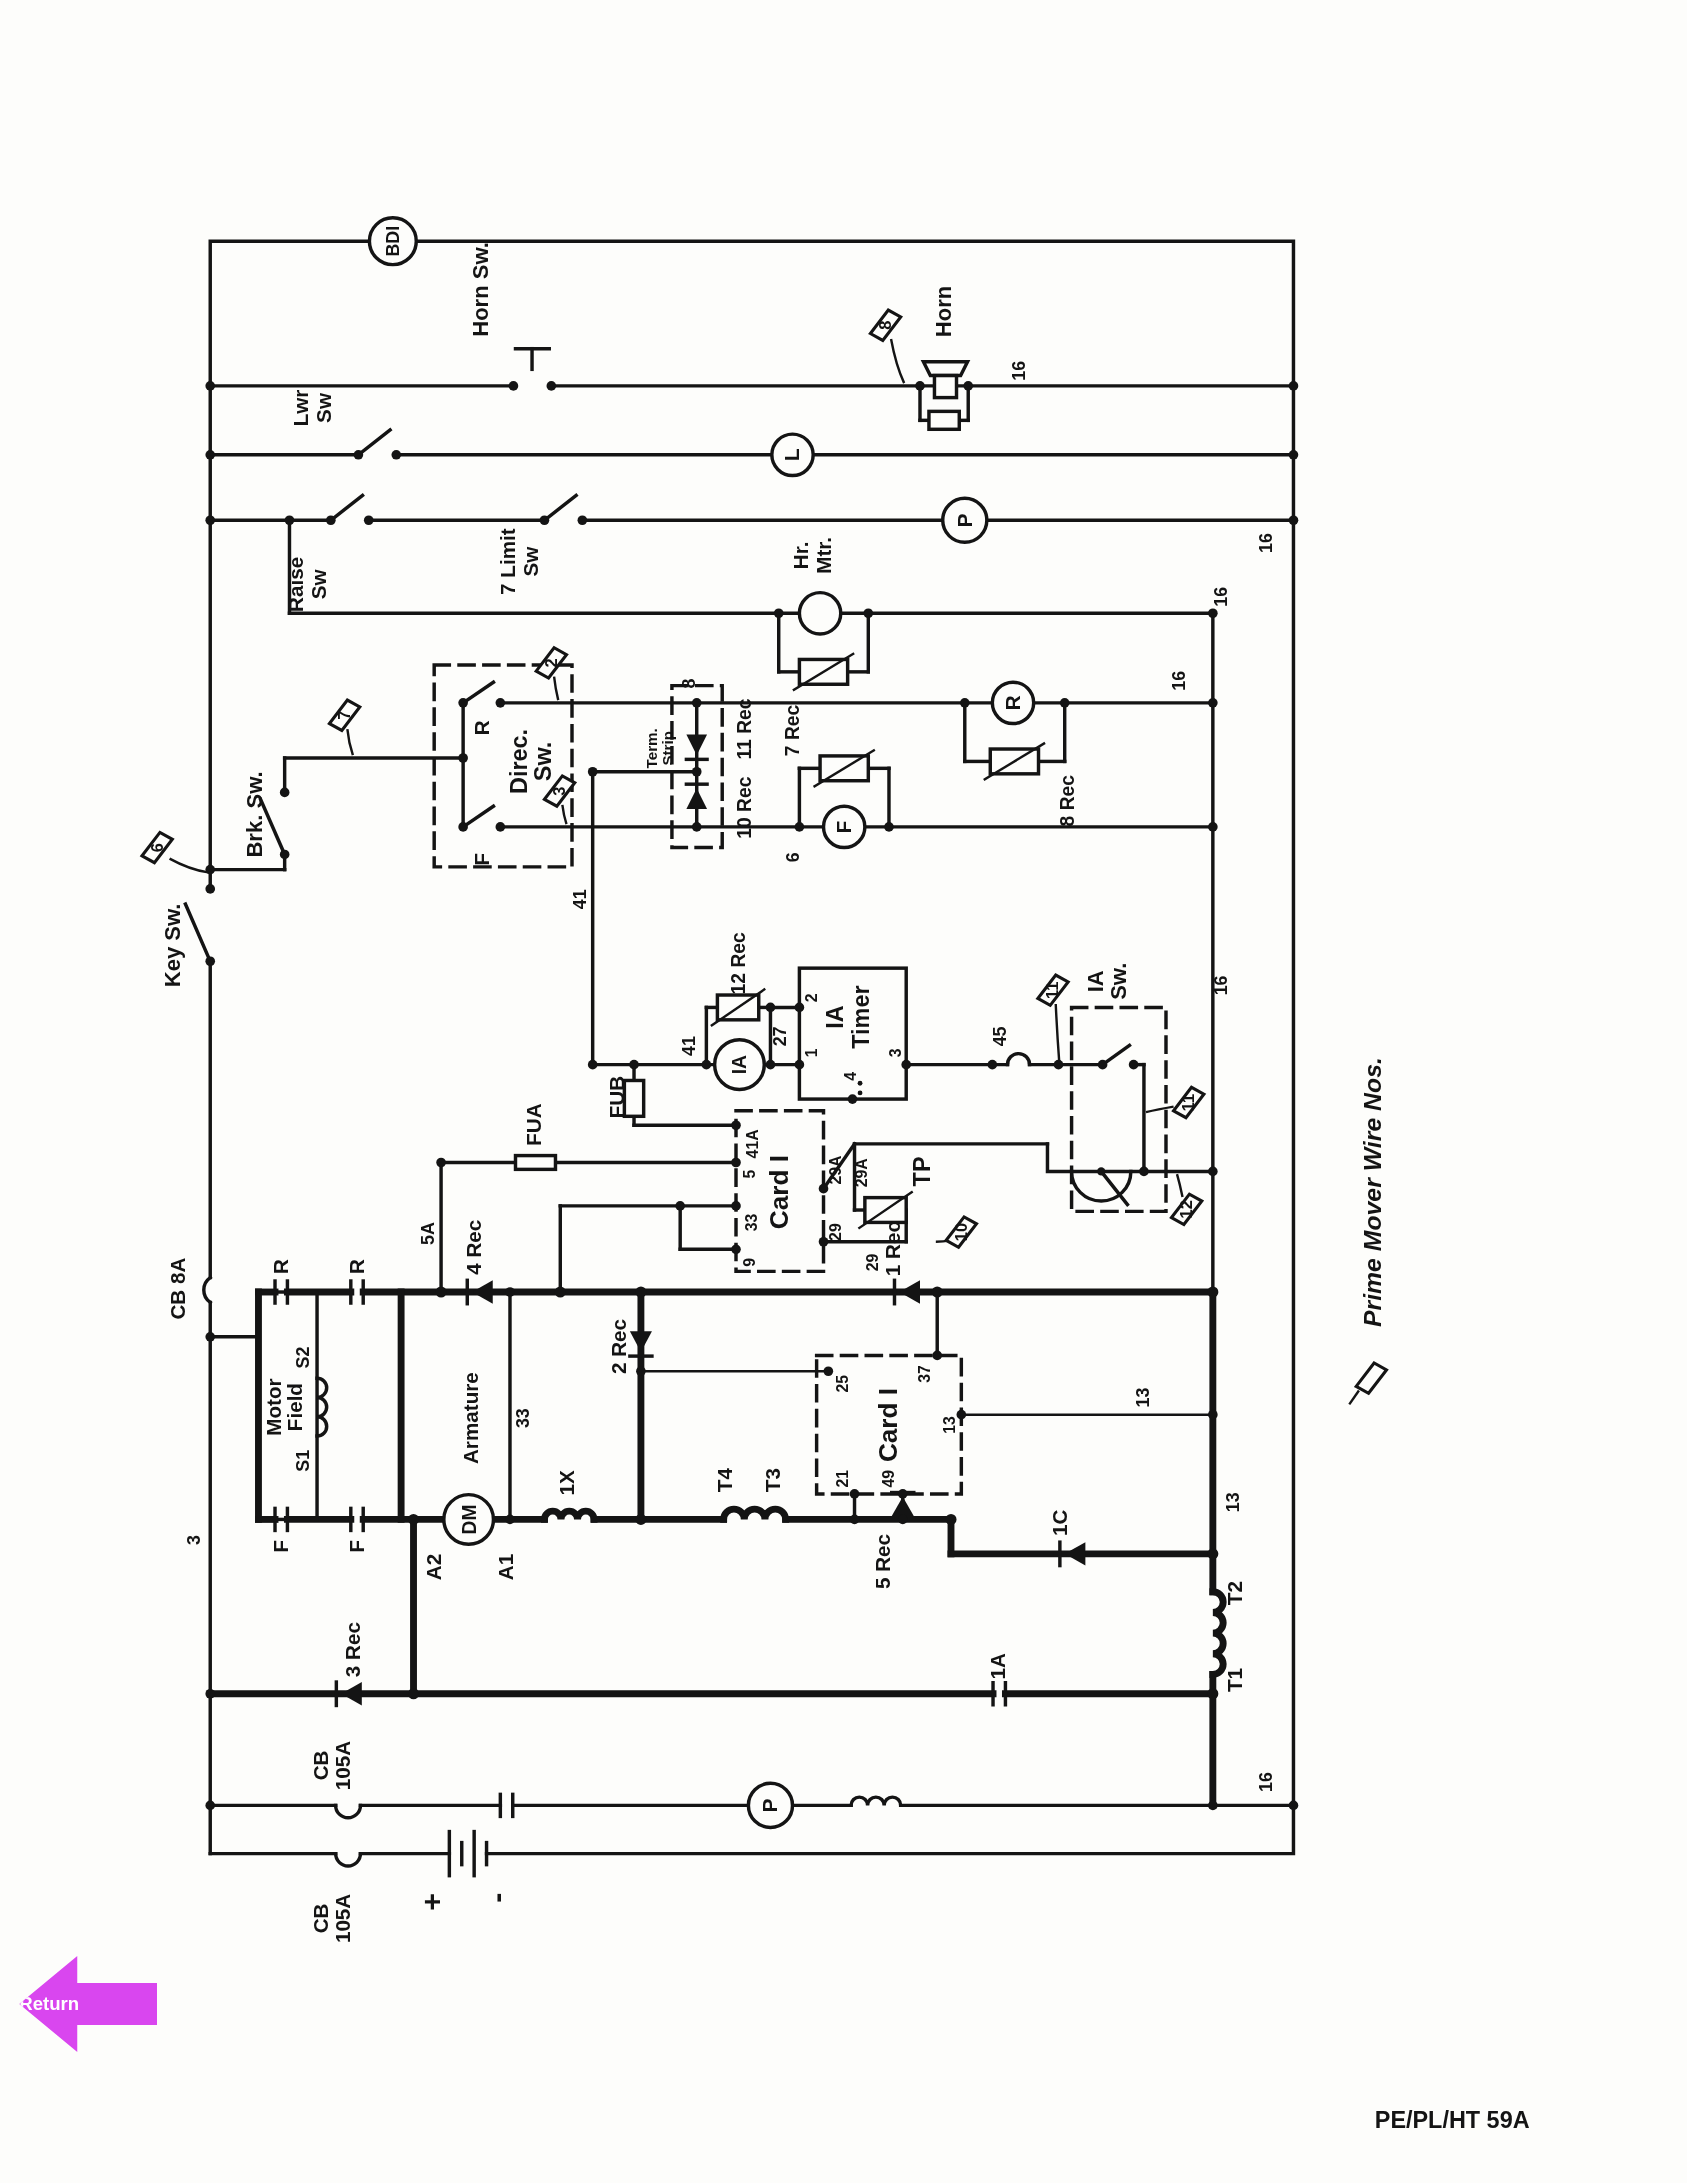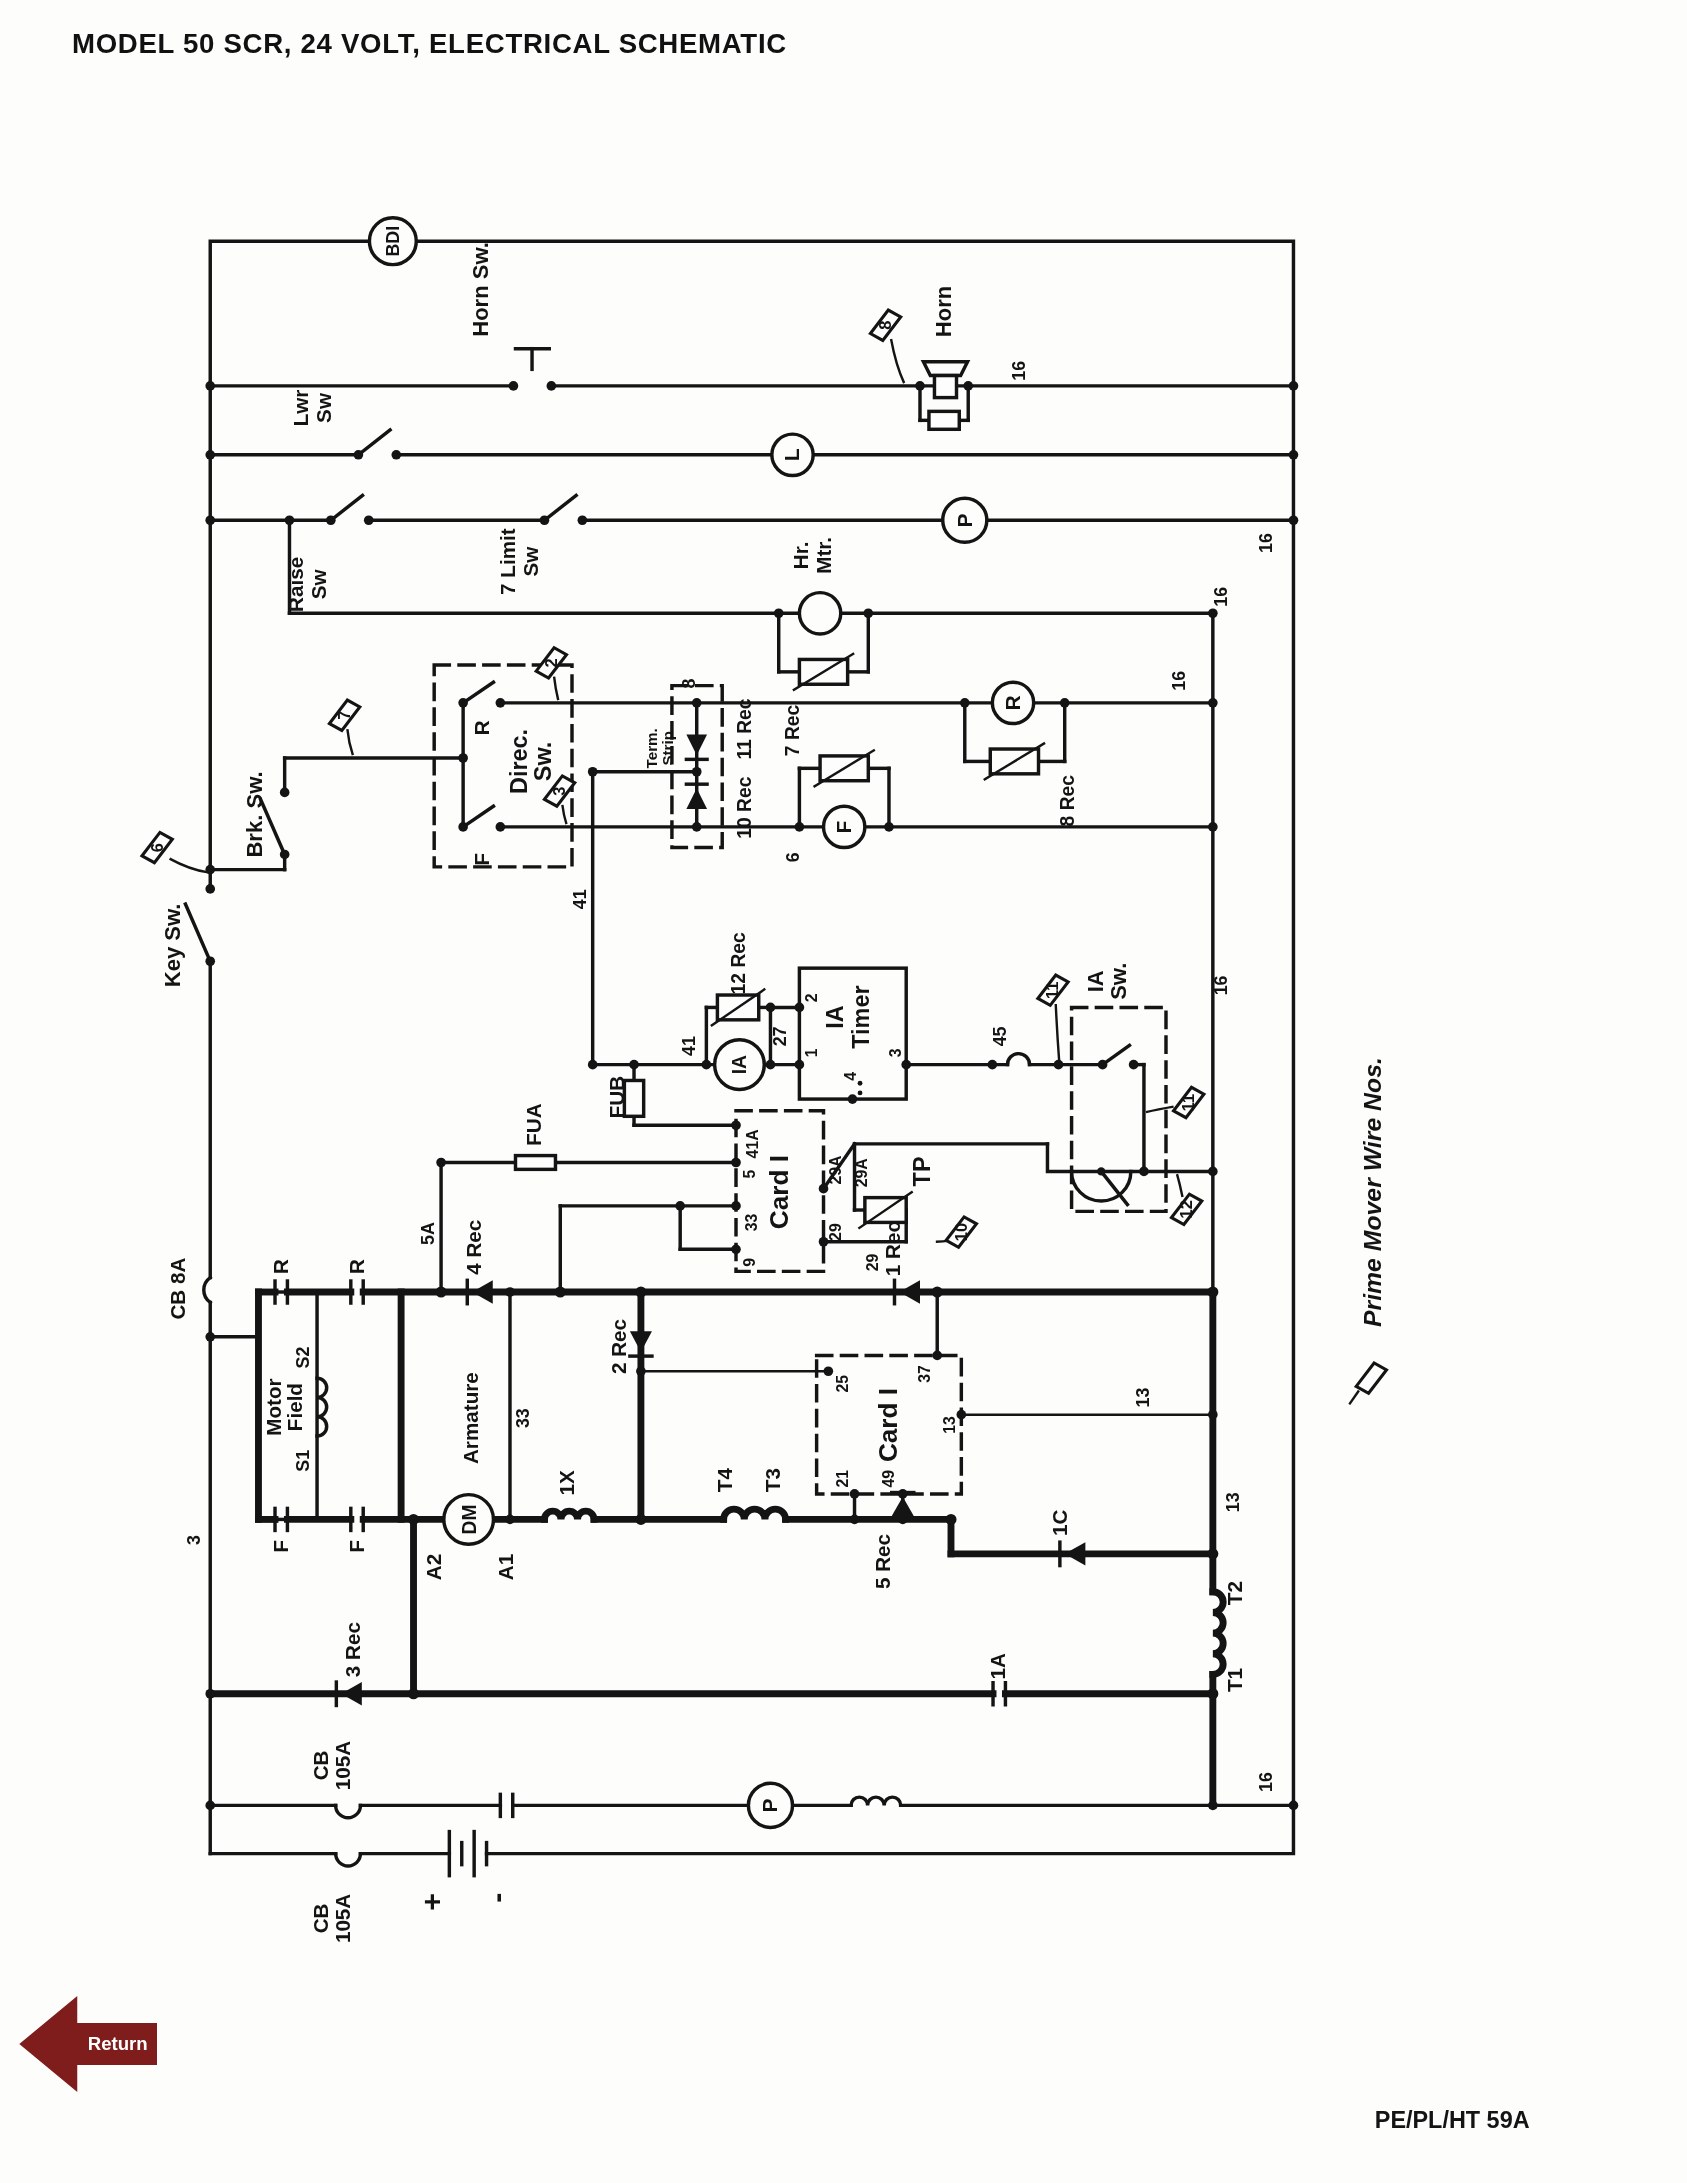--- a/index.html
+++ b/index.html
@@ -11,31 +11,30 @@
   svg text{font-family:"Liberation Sans", sans-serif;font-weight:bold;fill:#141414;}
   .w{stroke:#141414;stroke-width:5;fill:none;stroke-linecap:square;}
   .hw{stroke-width:10;}
   .tw{stroke-width:3.5;}
   .dash{stroke-dasharray:22 14;}
   .comp{fill:#fdfdfb;stroke:#141414;stroke-width:5;}
   .solid{fill:#141414;stroke:none;}
   .dot{fill:#141414;stroke:none;}
   .flagp{fill:#fdfdfb;stroke:#141414;stroke-width:4.5;}
   .leader{stroke:#141414;stroke-width:3.5;fill:none;}
-  .return-btn{position:absolute;left:19.3px;top:1996px;width:138px;height:96px;background:#7f1d1d;
+  .return-btn{position:absolute;left:19.3px;top:1956px;width:138px;height:96px;background:#d946ef;
       clip-path:polygon(0 50%,42% 0,42% 28%,100% 28%,100% 72%,42% 72%,42% 100%);
-      color:#fff;display:flex;align-items:center;justify-content:flex-end;cursor:pointer;}
+      color:#fff;display:flex;align-items:center;justify-content:flex-start;cursor:pointer;}
   .return-btn span{font-size:18.6px;font-weight:bold;padding-right:9.6px;}
 </style>
 </head>
 <body>
 
 <div class="page">
 
-  <div class="title">MODEL 50 SCR, 24 VOLT, ELECTRICAL SCHEMATIC</div>
 
   <svg width="1687" height="2183" viewBox="0 0 2448 3168">
 
     <g class="w">
 
       <polyline points="305,1290 305,350 1877,350 1877,2690 706,2690"></polyline>
       <line x1="305" y1="1395" x2="305" y2="1854"></line>
       <path d="M305,1854 A22,22 0 0 0 305,1890"></path>
       <line x1="305" y1="1890" x2="305" y2="2690"></line>
       <line x1="305" y1="2690" x2="487" y2="2690"></line>

